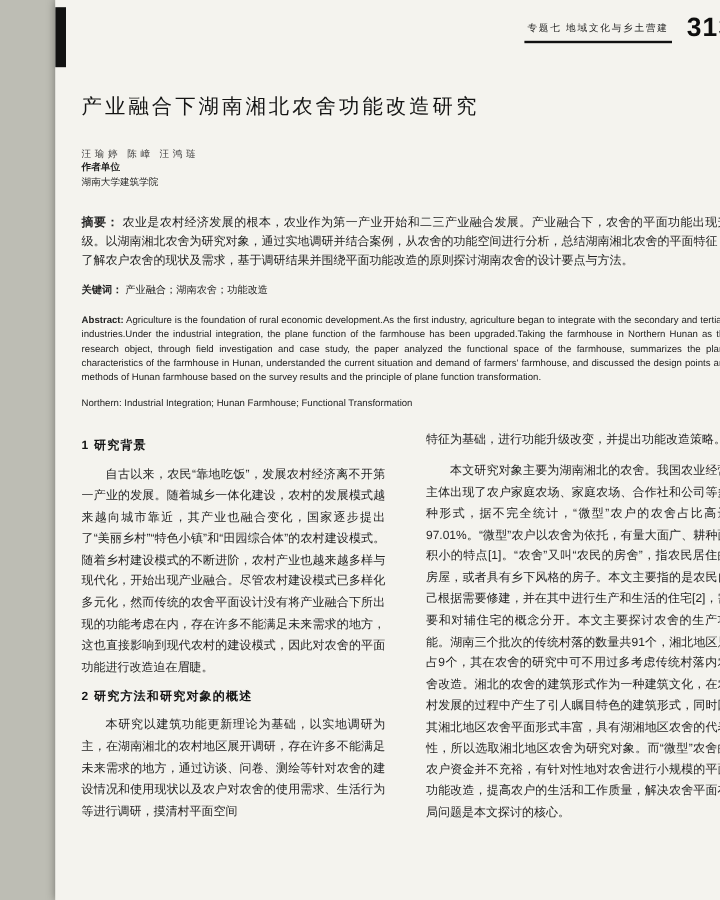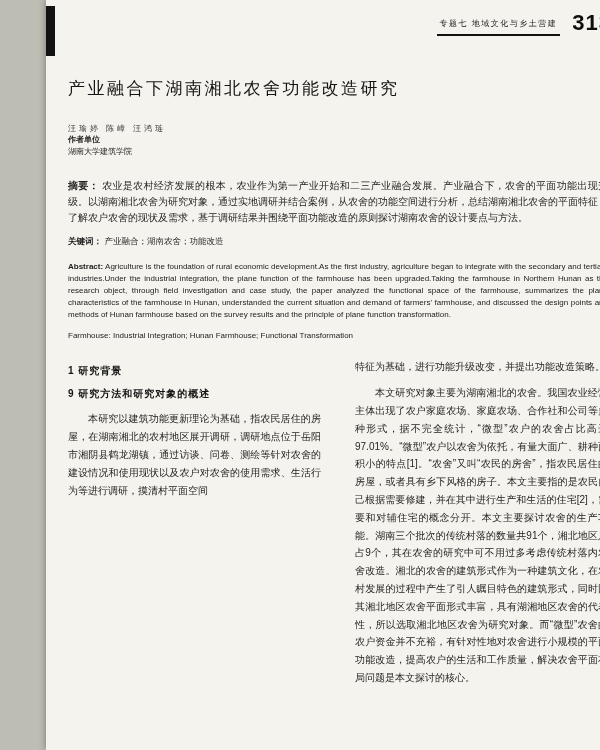--- a/index.html
+++ b/index.html
@@ -97,30 +97,31 @@
       <span class="lbl">关键词：</span>
       <span>产业融合；湖南农舍；功能改造</span>
     </p>
 
     <p class="abs-en">
       <span class="lbl">Abstract:</span>
       <span>Agriculture is the foundation of rural economic development.As the first industry, agriculture began to integrate with the secondary and tertiary industries.Under the industrial integration, the plane function of the farmhouse has been upgraded.Taking the farmhouse in Northern Hunan as the research object, through field investigation and case study, the paper analyzed the functional space of the farmhouse, summarizes the plane characteristics of the farmhouse in Hunan, understanded the current situation and demand of farmers' farmhouse, and discussed the design points and methods of Hunan farmhouse based on the survey results and the principle of plane function transformation.</span>
     </p>
 
     <p class="kw-en">
-      <span class="lbl">Farmhouse:</span>
+      <span class="lbl">Northern:</span>
       <span>Industrial Integration; Hunan Farmhouse; Functional Transformation</span>
     </p>
 
     <div class="columns">
 
       <div class="col">
         <div class="sec-heading">1  研究背景</div>
-        <div class="sec-heading">9  研究方法和研究对象的概述</div>
-        <p class="para">本研究以建筑功能更新理论为基础，指农民居住的房屋，在湖南湘北的农村地区展开调研，调研地点位于岳阳市湘阴县鹤龙湖镇，通过访谈、问卷、测绘等针对农舍的建设情况和使用现状以及农户对农舍的使用需求、生活行为等进行调研，摸清村平面空间</p>
+        <p class="para">自古以来，农民“靠地吃饭”，发展农村经济离不开第一产业的发展。随着城乡一体化建设，农村的发展模式越来越向城市靠近，其产业也融合变化，国家逐步提出了“美丽乡村”“特色小镇”和“田园综合体”的农村建设模式。随着乡村建设模式的不断进阶，农村产业也越来越多样与现代化，开始出现产业融合。尽管农村建设模式已多样化多元化，然而传统的农舍平面设计没有将产业融合下所出现的功能考虑在内，存在许多不能满足未来需求的地方，这也直接影响到现代农村的建设模式，因此对农舍的平面功能进行改造迫在眉睫。</p>
+        <div class="sec-heading">2  研究方法和研究对象的概述</div>
+        <p class="para">本研究以建筑功能更新理论为基础，以实地调研为主，在湖南湘北的农村地区展开调研，存在许多不能满足未来需求的地方，通过访谈、问卷、测绘等针对农舍的建设情况和使用现状以及农户对农舍的使用需求、生活行为等进行调研，摸清村平面空间</p>
       </div>
 
       <div class="col">
         <p class="para noindent">特征为基础，进行功能升级改变，并提出功能改造策略。</p>
         <p class="para">本文研究对象主要为湖南湘北的农舍。我国农业经营主体出现了农户家庭农场、家庭农场、合作社和公司等多种形式，据不完全统计，“微型”农户的农舍占比高达97.01%。“微型”农户以农舍为依托，有量大面广、耕种面积小的特点[1]。“农舍”又叫“农民的房舍”，指农民居住的房屋，或者具有乡下风格的房子。本文主要指的是农民自己根据需要修建，并在其中进行生产和生活的住宅[2]，需要和对辅住宅的概念分开。本文主要探讨农舍的生产功能。湖南三个批次的传统村落的数量共91个，湘北地区只占9个，其在农舍的研究中可不用过多考虑传统村落内农舍改造。湘北的农舍的建筑形式作为一种建筑文化，在农村发展的过程中产生了引人瞩目特色的建筑形式，同时因其湘北地区农舍平面形式丰富，具有湖湘地区农舍的代表性，所以选取湘北地区农舍为研究对象。而“微型”农舍的农户资金并不充裕，有针对性地对农舍进行小规模的平面功能改造，提高农户的生活和工作质量，解决农舍平面布局问题是本文探讨的核心。</p>
       </div>
 
     </div>
   </div>
 </div>

